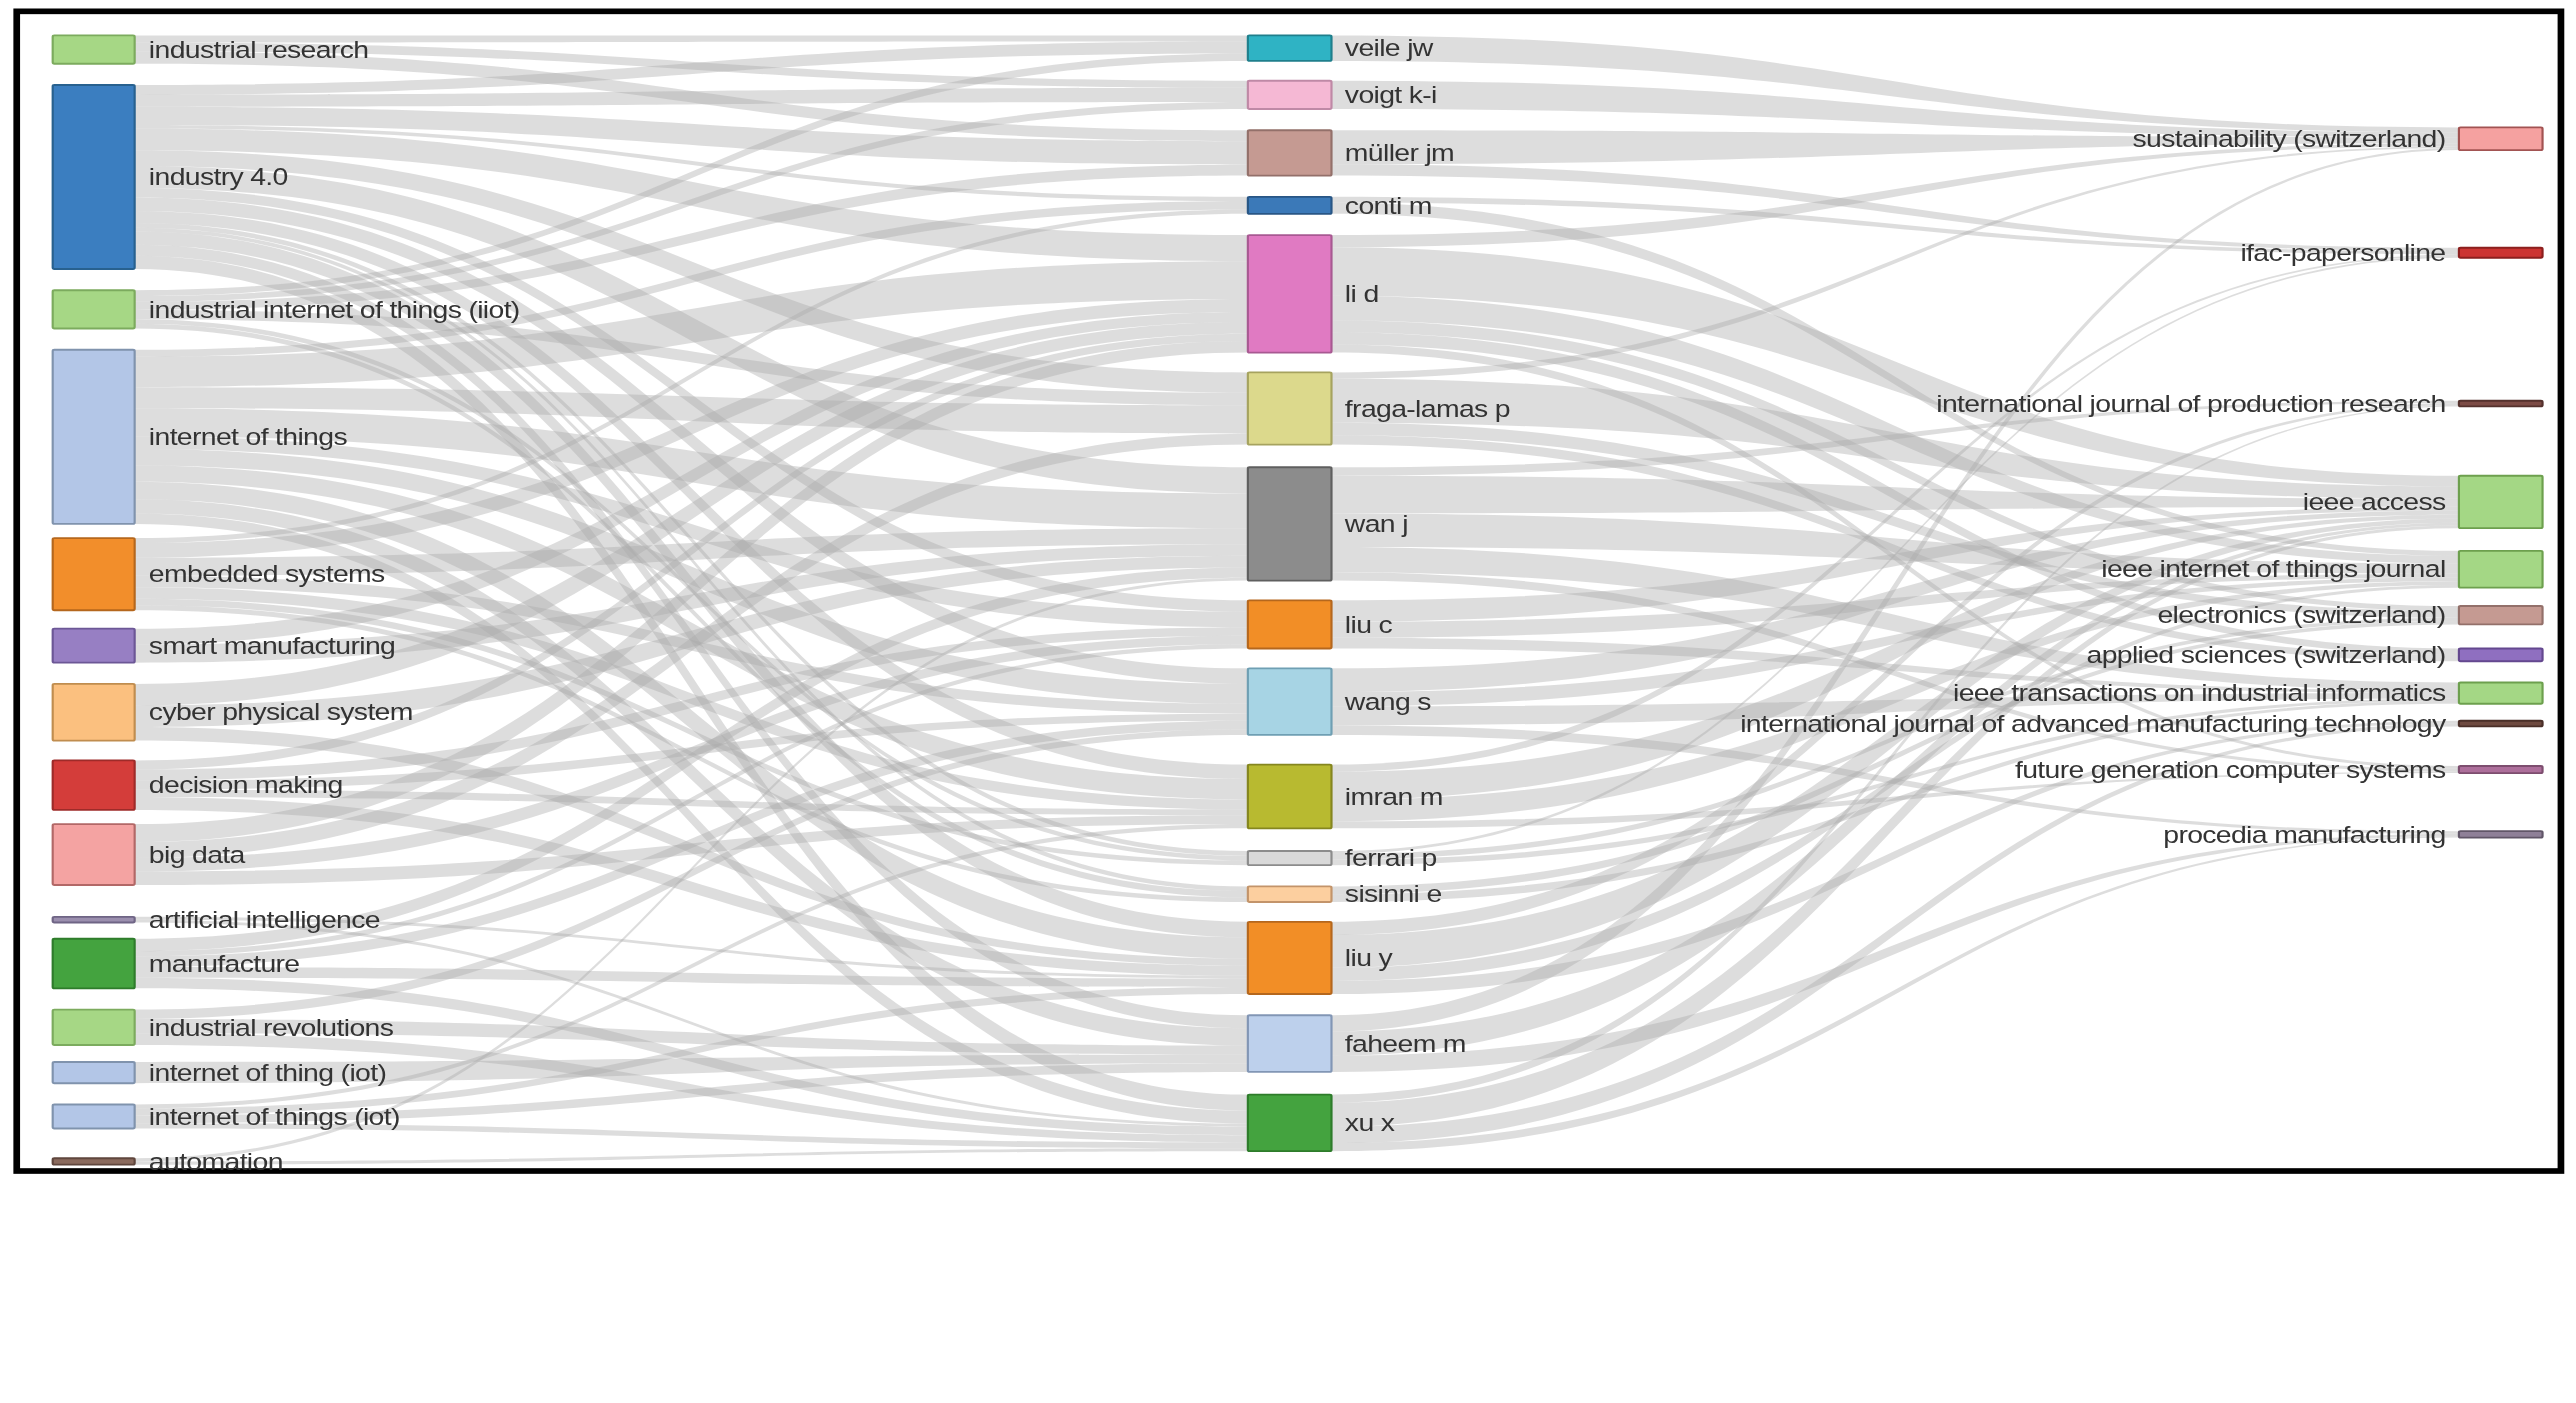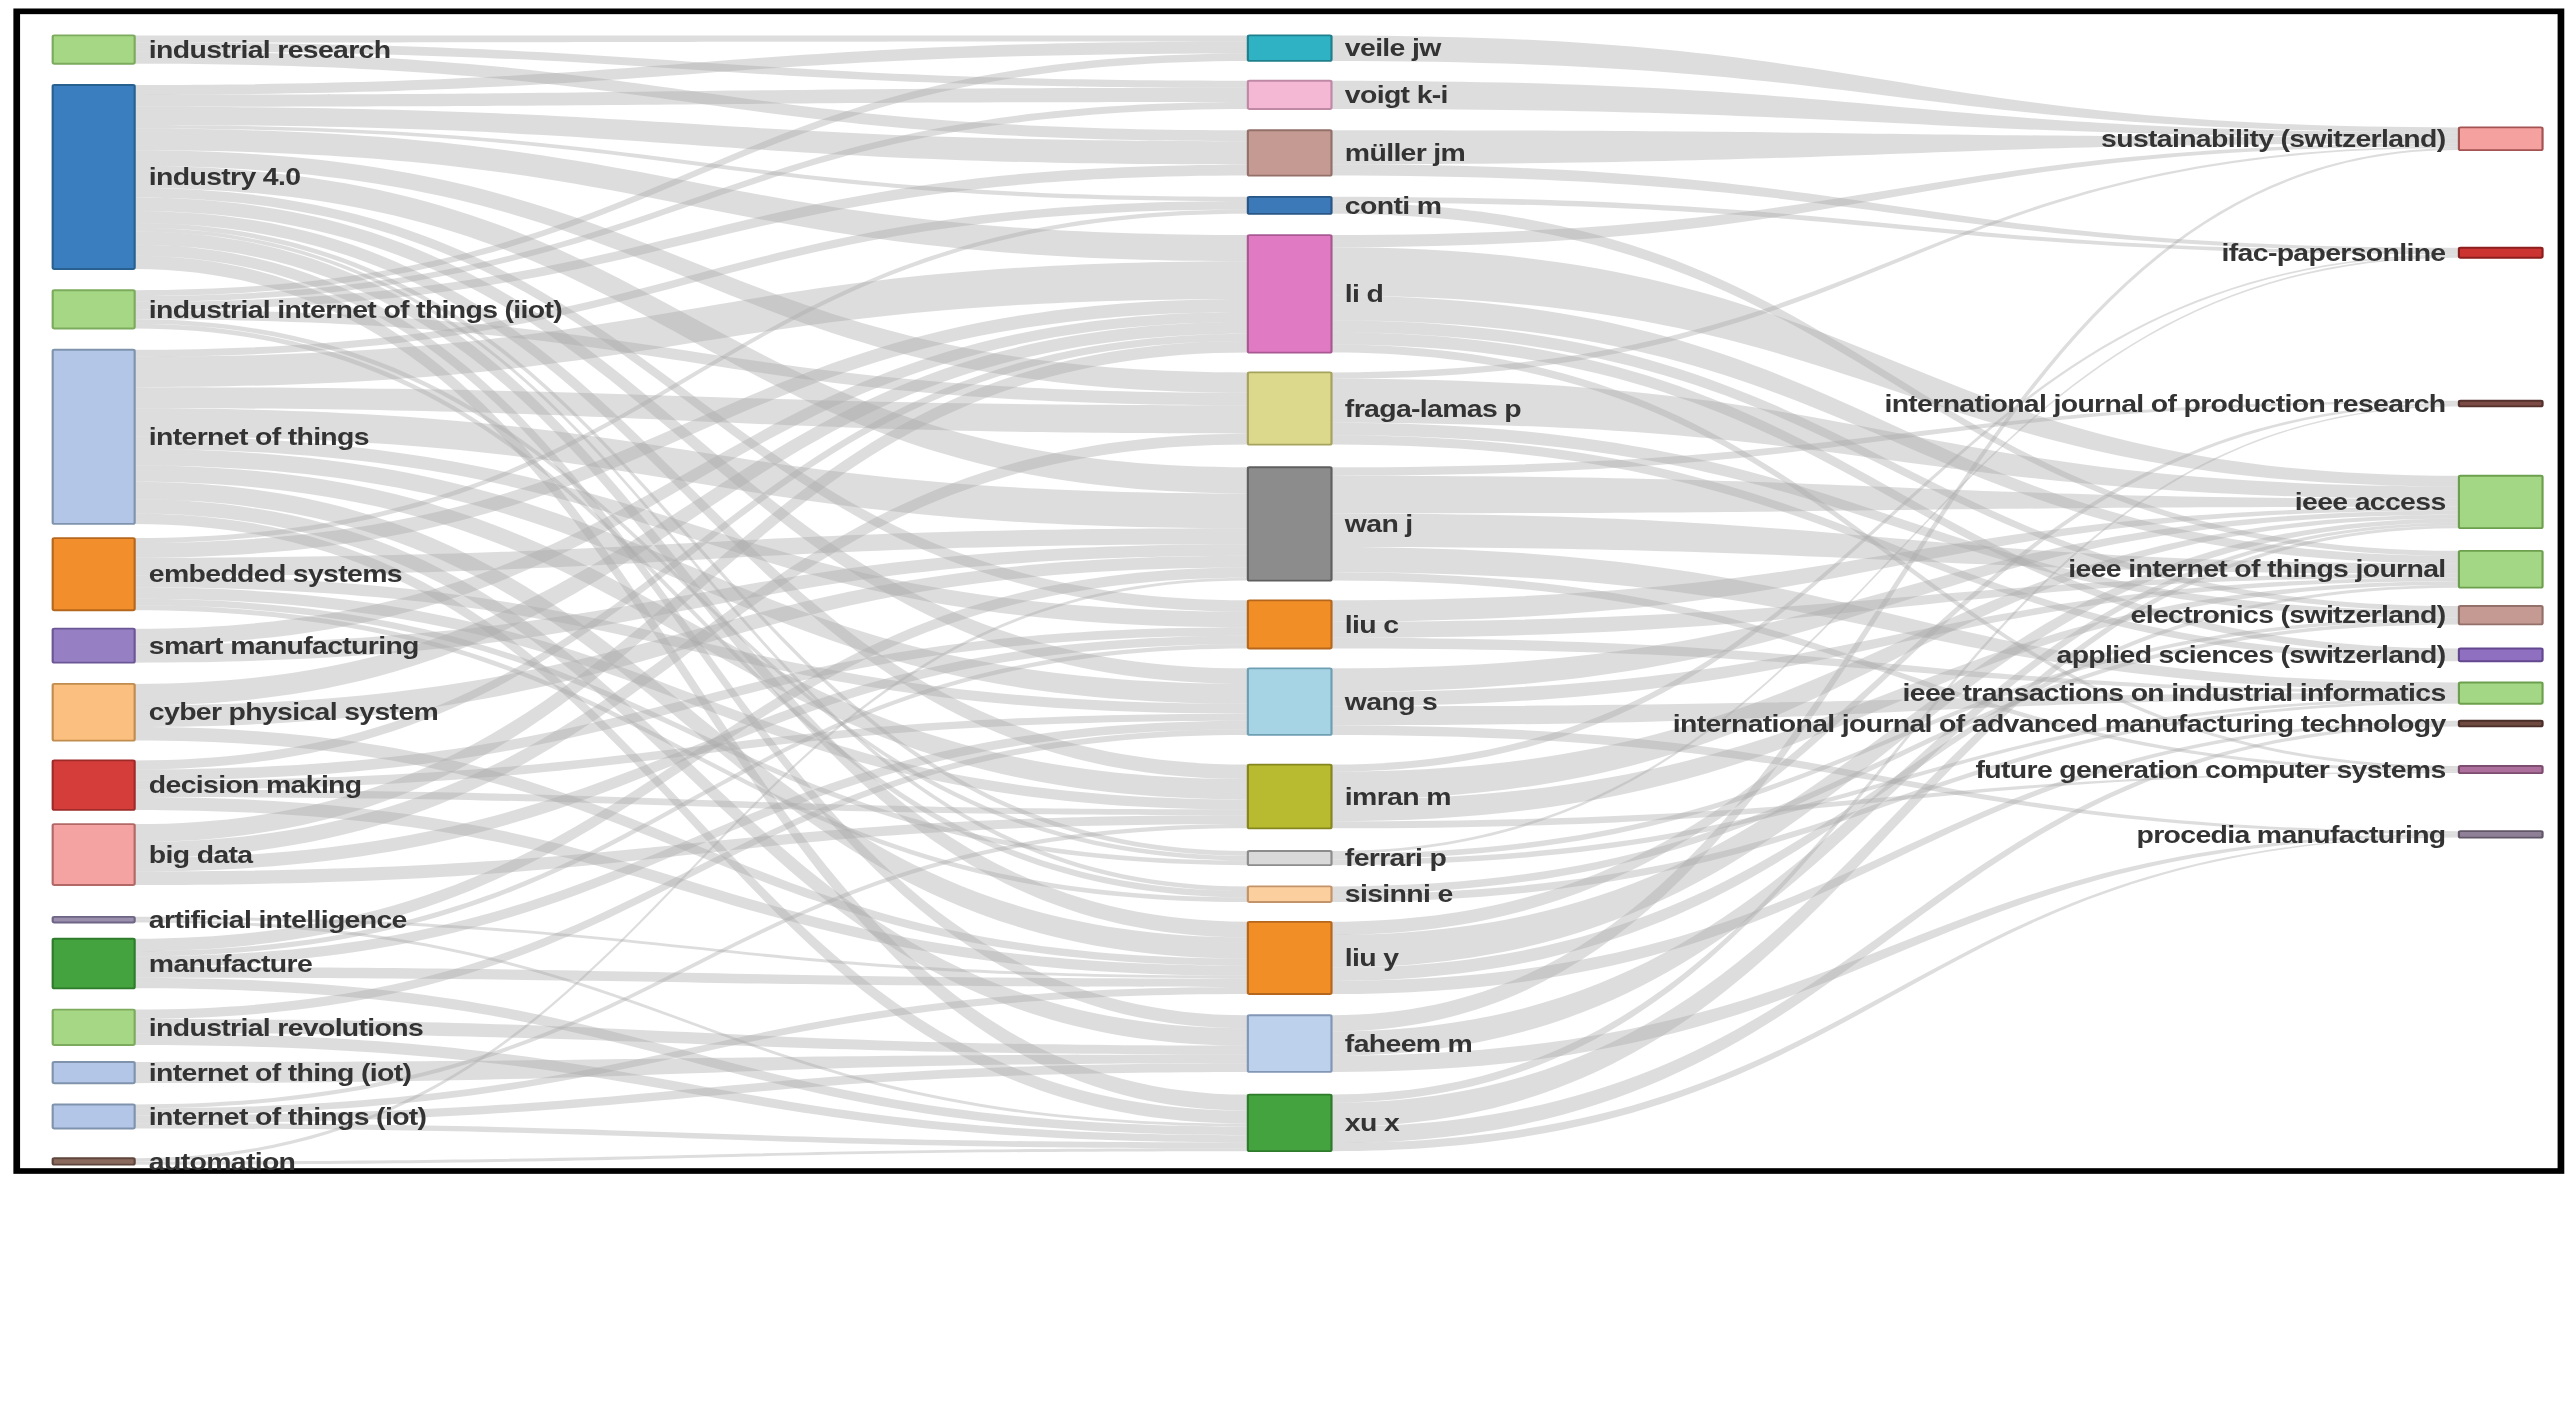--- a/index.html
+++ b/index.html
@@ -1,17 +1,17 @@
 <!DOCTYPE html>
 <html style="font-size:11px"><head>
 <meta charset="utf-8">
 <style>
   html, body { margin: 0; padding: 0; background: #ffffff; }
   body { width: 2576px; height: 1404px; overflow: hidden; }
-  #stage { width: 2576px; height: 1188px; font-weight: bold; }
+  #stage { width: 2576px; height: 1188px; }
   svg { display: block; width: 100%; height: 100%; }
   text {
     font-family: "Liberation Sans", sans-serif;
     font-size: 17px;
     letter-spacing: -0.4px;
     fill: #333333;
   }
 </style>
 </head>
 <body>

